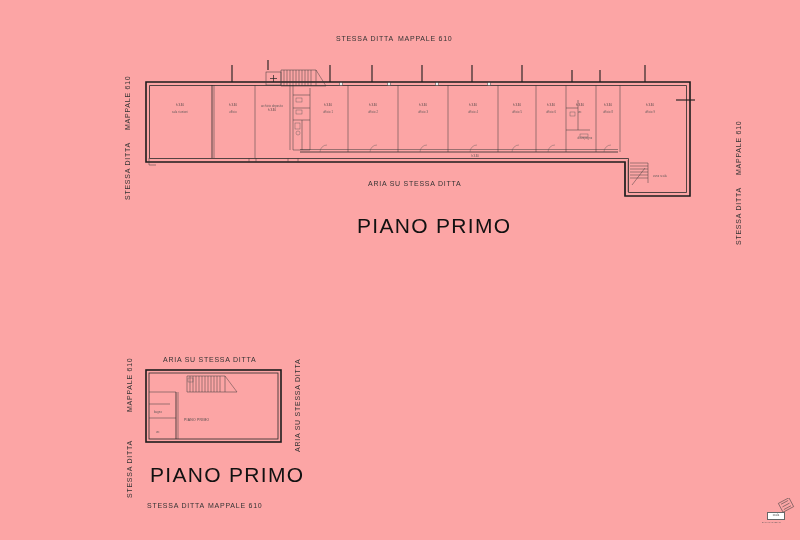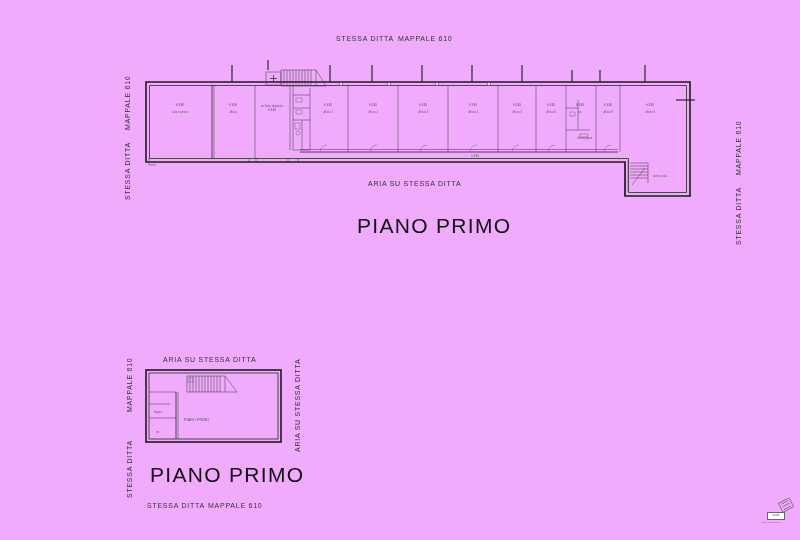--- a/index.html
+++ b/index.html
@@ -4,21 +4,21 @@
 <style>
   html, body {
     margin: 0;
     padding: 0;
     background: #ffffff;
   }
   #sheet {
     position: relative;
     width: 800px;
     height: 540px;
-    background: #f0abfc;
+    background: #fca5a5;
     font-family: "Liberation Sans", sans-serif;
     color: #1a1a1a;
     overflow: hidden;
   }
 
   
   .txt {
     position: absolute;
     white-space: nowrap;
     letter-spacing: 0.4px;

